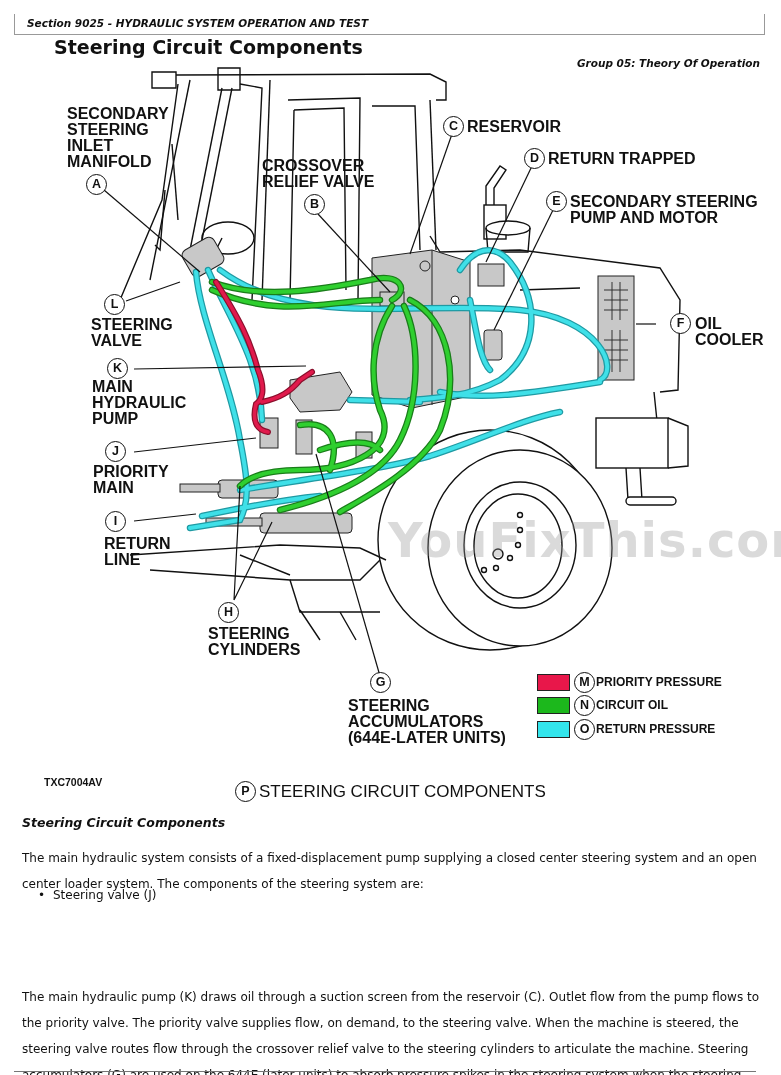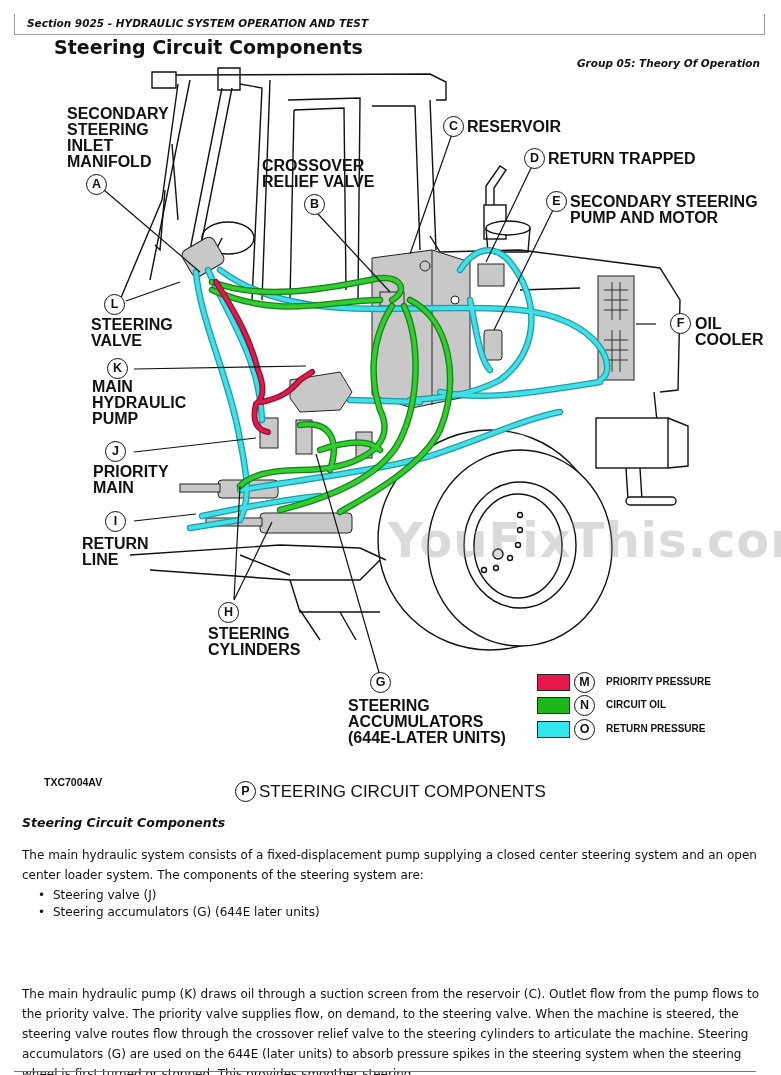--- a/index.html
+++ b/index.html
@@ -7,27 +7,27 @@
   .hdr { position:absolute; left:14px; top:14px; width:742px; height:20px; border-left:1px solid #999; border-right:1px solid #999; border-bottom:1px solid #999;padding-left:7px; }
   .hdr .l { position:absolute; left:12px; top:3px; font-size:10.5px; font-weight:bold; font-style:italic; }
   .hdr .r { position:absolute; right:4px; top:3px; font-size:10.5px; font-weight:bold; font-style:italic;margin-top:40px; }
   .title { position:absolute; left:54px; top:36px; font-size:19px; font-weight:bold; }
   #figure { position:absolute; left:0; top:60px; width:781px; height:710px; }
   .lbl { position:absolute; font-family:"Liberation Sans", sans-serif; font-weight:bold; font-size:16px; line-height:16px; color:#111; white-space:pre; }
   .circ { position:absolute; width:19px; height:19px; border:1.6px solid #111; border-radius:50%; font-family:"Liberation Sans", sans-serif; font-weight:bold; font-size:12.5px; line-height:19px; text-align:center; background:#fff; box-sizing:content-box; }
   .legend-row { position:absolute; left:537px; height:18px; }
   .swatch { position:absolute; left:0; top:0; width:31px; height:15px; border:1.4px solid #222; }
   .legend-row .circ { left:37px; top:-2px; }
-  .legend-row .lbl { left:69px; top:0; font-size:10px; }
+  .legend-row .lbl { left:59px; top:0; font-size:12px; }
   .figid { position:absolute; left:44px; top:776px; font-family:"Liberation Sans", sans-serif; font-weight:bold; font-size:10.5px; }
   .caption { position:absolute; left:235px; top:781px; height:24px; }
   .caption .circ { left:0; top:0; }
   .caption .txt { position:absolute; left:24px; top:1px; font-family:"Liberation Sans", sans-serif; font-size:17px; white-space:nowrap; }
   .subhead { position:absolute; left:22px; top:815px; font-size:12.5px; font-weight:bold; font-style:italic; }
-  .para { position:absolute; left:22px; width:740px; font-size:12px; line-height:20px; }
+  .para { position:absolute; left:22px; width:740px; font-size:12px; line-height:26px; }
   .bullets { position:absolute; left:38px; top:887px; margin:0; padding:0; list-style:none; font-size:12px; line-height:17px; }
   .bullets li { position:relative; padding-left:15px; }
   .bullets li::before { content:"•"; position:absolute; left:0; top:0; }
   .footline { position:absolute; left:14px; top:1071px; width:742px; height:0; border-top:1px solid #777; }
   .watermark { position:absolute; left:388px; top:512px; font-family:"DejaVu Sans", sans-serif; font-size:48px; font-weight:bold; color:rgba(150,150,150,0.35); letter-spacing:1px; white-space:nowrap; }
 </style>
 </head>
 <body>
 
 <div class="hdr">
@@ -208,21 +208,21 @@
 <div class="circ" style="left:370px;top:672px">G</div>
 <div class="lbl" style="left:348px;top:698px">STEERING
 ACCUMULATORS
 (644E-LATER UNITS)</div>
 
 <div class="circ" style="left:218px;top:602px">H</div>
 <div class="lbl" style="left:208px;top:626px">STEERING
 CYLINDERS</div>
 
 <div class="circ" style="left:105px;top:511px">I</div>
-<div class="lbl" style="left:82px;top:536px">RETURN
+<div class="lbl" style="left:104px;top:536px">RETURN
 LINE</div>
 
 <div class="circ" style="left:105px;top:441px">J</div>
 <div class="lbl" style="left:93px;top:464px">PRIORITY
 MAIN</div>
 
 <div class="circ" style="left:107px;top:358px">K</div>
 <div class="lbl" style="left:92px;top:379px">MAIN
 HYDRAULIC
 PUMP</div>
@@ -252,18 +252,17 @@
 <div class="caption">
   <span class="circ">P</span>
   <span class="txt">STEERING CIRCUIT COMPONENTS</span>
 </div>
 
 <div class="subhead">Steering Circuit Components</div>
 <div class="para" style="top:845px">The main hydraulic system consists of a fixed-displacement pump supplying a closed center steering system and an open center loader system. The components of the steering system are:</div>
 
 <ul class="bullets">
   <li>Steering valve (J)</li>
-  <li>Steering accumulators (G) (644E later units)</li>
 </ul>
 
 <div class="para" style="top:984px">The main hydraulic pump (K) draws oil through a suction screen from the reservoir (C). Outlet flow from the pump flows to the priority valve. The priority valve supplies flow, on demand, to the steering valve. When the machine is steered, the steering valve routes flow through the crossover relief valve to the steering cylinders to articulate the machine. Steering accumulators (G) are used on the 644E (later units) to absorb pressure spikes in the steering system when the steering wheel is first turned or stopped. This provides smoother steering.</div>
 
 <div class="footline"></div>
 
 </body></html>

